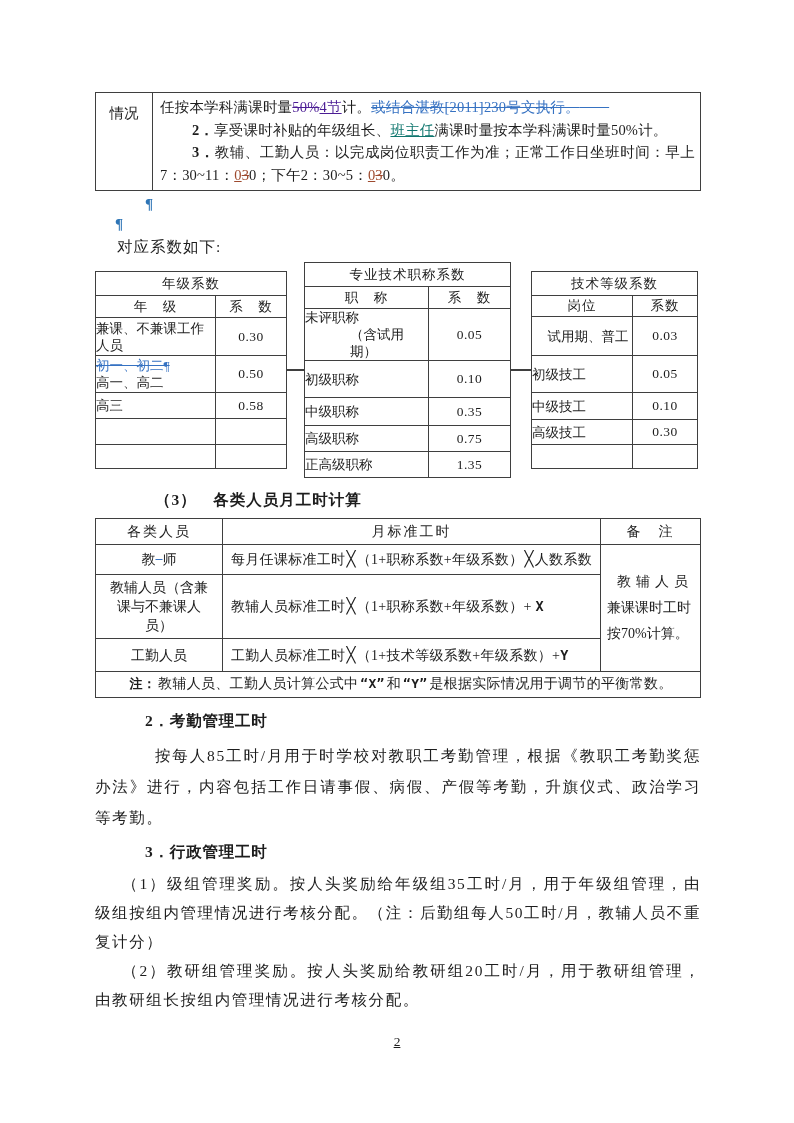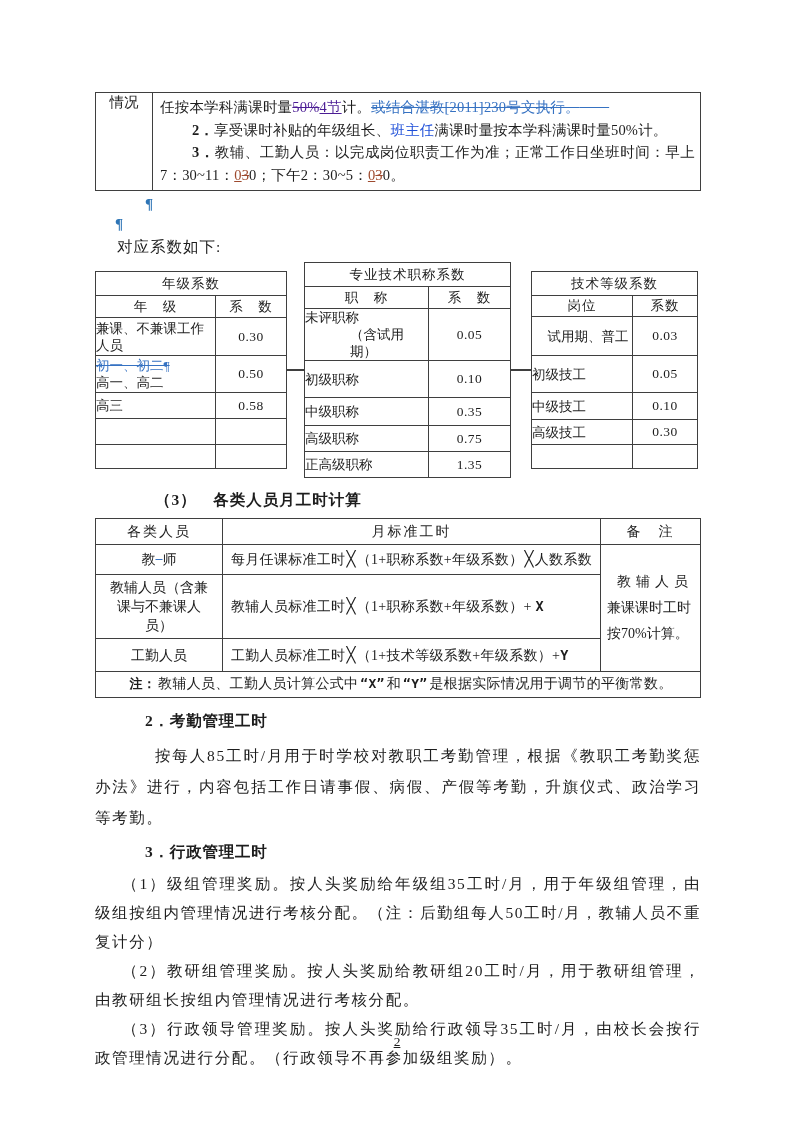--- a/index.html
+++ b/index.html
@@ -5,27 +5,27 @@
   html,body{margin:0;padding:0;background:#ffffff;}
   .page{position:relative;width:794px;height:1123px;background:#fff;overflow:hidden;
         font-family:"Liberation Serif","DejaVu Serif",serif;color:#1d1d1d;}
   .content{position:absolute;left:95px;top:92px;width:606px;}
 
   
   .strike{text-decoration:line-through;}
   .under{text-decoration:underline;}
   .c-purple{color:#4c1d95;}
   .c-blue{color:#3672c2;}
-  .c-red{color:#1d4ed8;}
+  .c-red{color:#0f766e;text-decoration:underline;}
   .c-brick{color:#9e4a2e;}
 
   
   .sit{width:100%;border-collapse:collapse;table-layout:fixed;}
   .sit td{border:1px solid #3f3f3f;vertical-align:top;}
-  .sit-label{width:54px;text-align:center;font-size:14.5px;padding-top:0;}
+  .sit-label{width:54px;text-align:center;font-size:14.5px;padding-top:11px;}
   .sit-body{font-size:14.5px;line-height:22.5px;padding:3px 5px 4px 7px;letter-spacing:0.2px;}
   .sit-p{text-align:justify;}
   .sit-p.indent{text-indent:2.2em;}
   .dash-del{padding:0;}
 
   .pilcrow{color:#2e75b6;font-size:15px;font-weight:bold;line-height:20px;}
   .pilcrow.p1{margin:3px 0 0 50px;}
   .pilcrow.p2{margin:0 0 0 20px;}
   .intro{font-size:15.5px;line-height:23px;margin:1px 0 4px 22px;letter-spacing:1px;}
 
@@ -246,18 +246,17 @@
       </tr>
     </tbody>
       </table>
 
     <div class="sec-h sh2">2．考勤管理工时</div>
     <p class="body-p">按每人85工时/月用于时学校对教职工考勤管理，根据《教职工考勤奖惩办法》进行，内容包括工作日请事假、病假、产假等考勤，升旗仪式、政治学习等考勤。</p>
 
     <div class="sec-h sh3">3．行政管理工时</div>
     <p class="body-p3">（1）级组管理奖励。按人头奖励给年级组35工时/月，用于年级组管理，由级组按组内管理情况进行考核分配。（注：后勤组每人50工时/月，教辅人员不重复计分）</p>
     <p class="body-p3">（2）教研组管理奖励。按人头奖励给教研组20工时/月，用于教研组管理，由教研组长按组内管理情况进行考核分配。</p>
-    <p class="body-p3">（3）行政领导管理奖励。按人头奖励给行政领导35工时/月，由校长会按行政管理情况进行分配。（行政领导不再参加级组奖励）。</p>
 
   </div>
 
   <div class="pageno">2</div>
 </div>
 
 </body></html>

